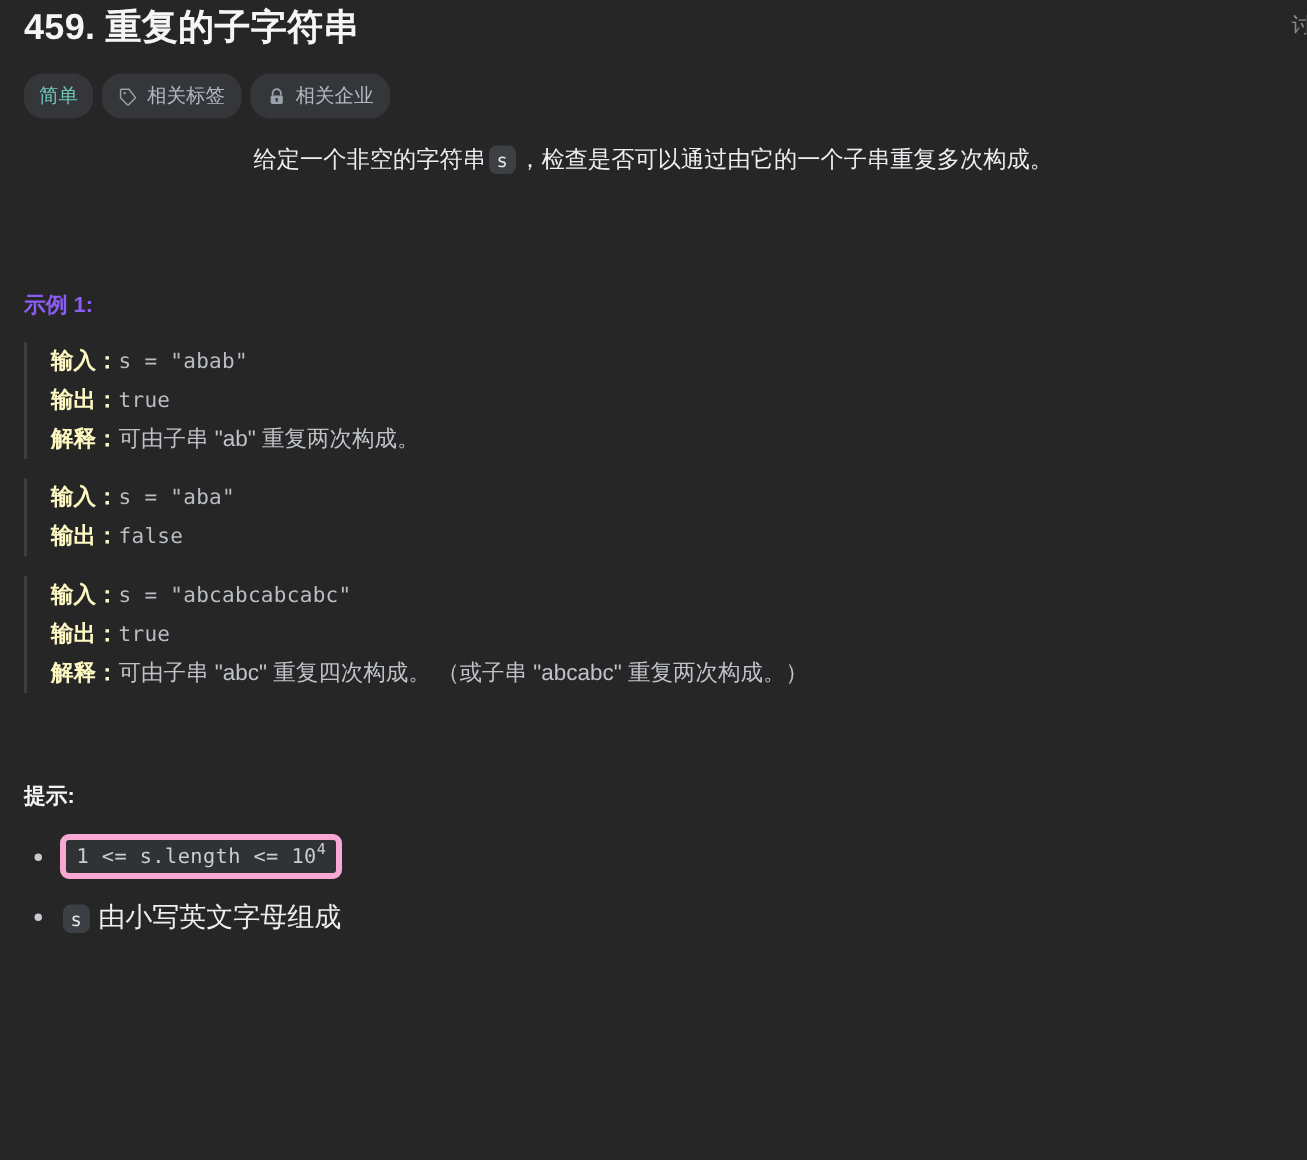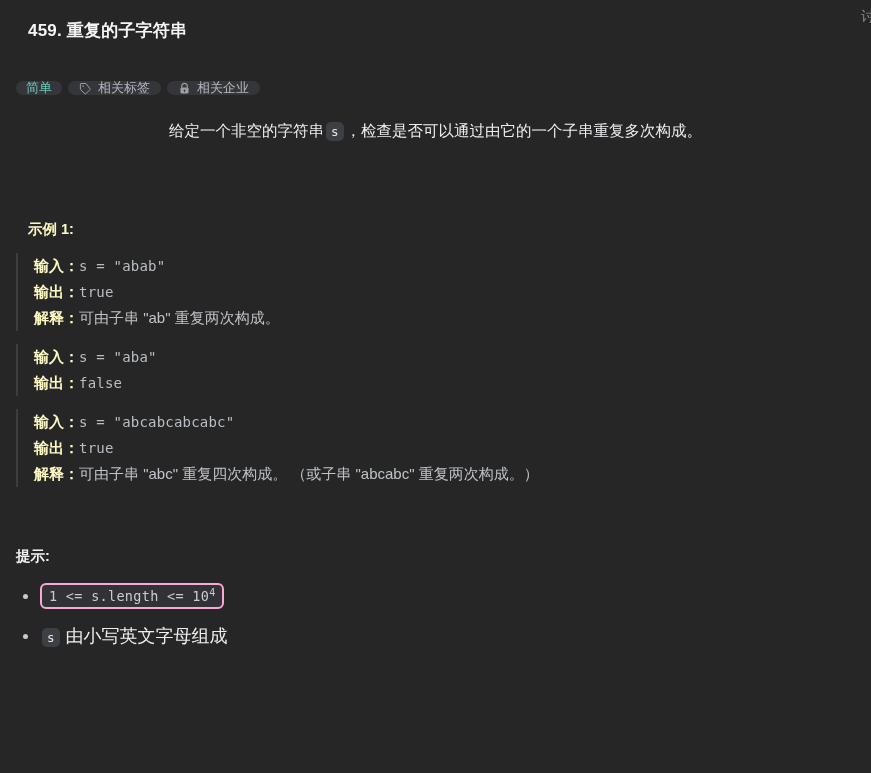--- a/index.html
+++ b/index.html
@@ -26,26 +26,26 @@
   }
 
   
   .title-row {
     display: flex;
     align-items: flex-start;
     justify-content: space-between;
     padding-top: 4px;
   }
   .page-title {
-    font-size: 17px;
+    font-size: 24px;
     line-height: 30px;
     font-weight: bold;
     color: #f5f5f5;
     letter-spacing: 0.2px;
-    margin: 12px;
+    margin: 0;
     white-space: nowrap;
   }
   .title-right {
     position: absolute;
     right: -4px;
     top: 8px;
     font-size: 14px;
     color: #8a8a8a;
     overflow: hidden;
     width: 14px;
@@ -57,21 +57,21 @@
     display: flex;
     align-items: center;
     gap: 6px;
     margin-top: 17px;
     height: 26px;
   }
   .badge {
     display: inline-flex;
     align-items: center;
     gap: 6px;
-    height: 14px;
+    height: 30px;
     padding: 0 11px;
     border-radius: 13px;
     background: #34363a;
     font-size: 13px;
     line-height: 26px;
     color: #b3b8c2;
     white-space: nowrap;
     box-sizing: border-box;
   }
   .badge-difficulty {
@@ -111,22 +111,22 @@
     border-radius: 5px;
     padding: 2px 5px;
     margin: 0 2px;
     white-space: nowrap;
   }
 
   .ex-heading {
     font-weight: bold;
     font-size: 14.5px;
     line-height: 22px;
-    color: #fef9c3;
-    margin: 12px;
+    color: #8b5cf6;
+    margin: 0;
   }
   .ex-heading.first { margin-top: 73px; }
   .ex-heading.more { margin-top: 28px; }
 
   .ex-block {
     margin-top: 13px;
     padding: 0 0 0 16px;
     border-left: 2px solid #3b3d42;
   }
   .ex-line {
@@ -182,21 +182,21 @@
     top: 13px;
     width: 5px;
     height: 5px;
     border-radius: 50%;
     background: #c7cad0;
   }
   code.block-code {
     font-family: "DejaVu Sans Mono", "Liberation Mono", monospace;
     font-size: 13.5px;
     background: #303236;
-    border: 2px solid #f9a8d4;
+    border: 4px solid #f9a8d4;
     border-radius: 6px;
     padding: 3px 7px;
     color: #c9ccd2;
     white-space: nowrap;
     letter-spacing: 0.3px;
   }
   code.block-code sup {
     font-size: 10px;
     vertical-align: super;
     line-height: 0;

